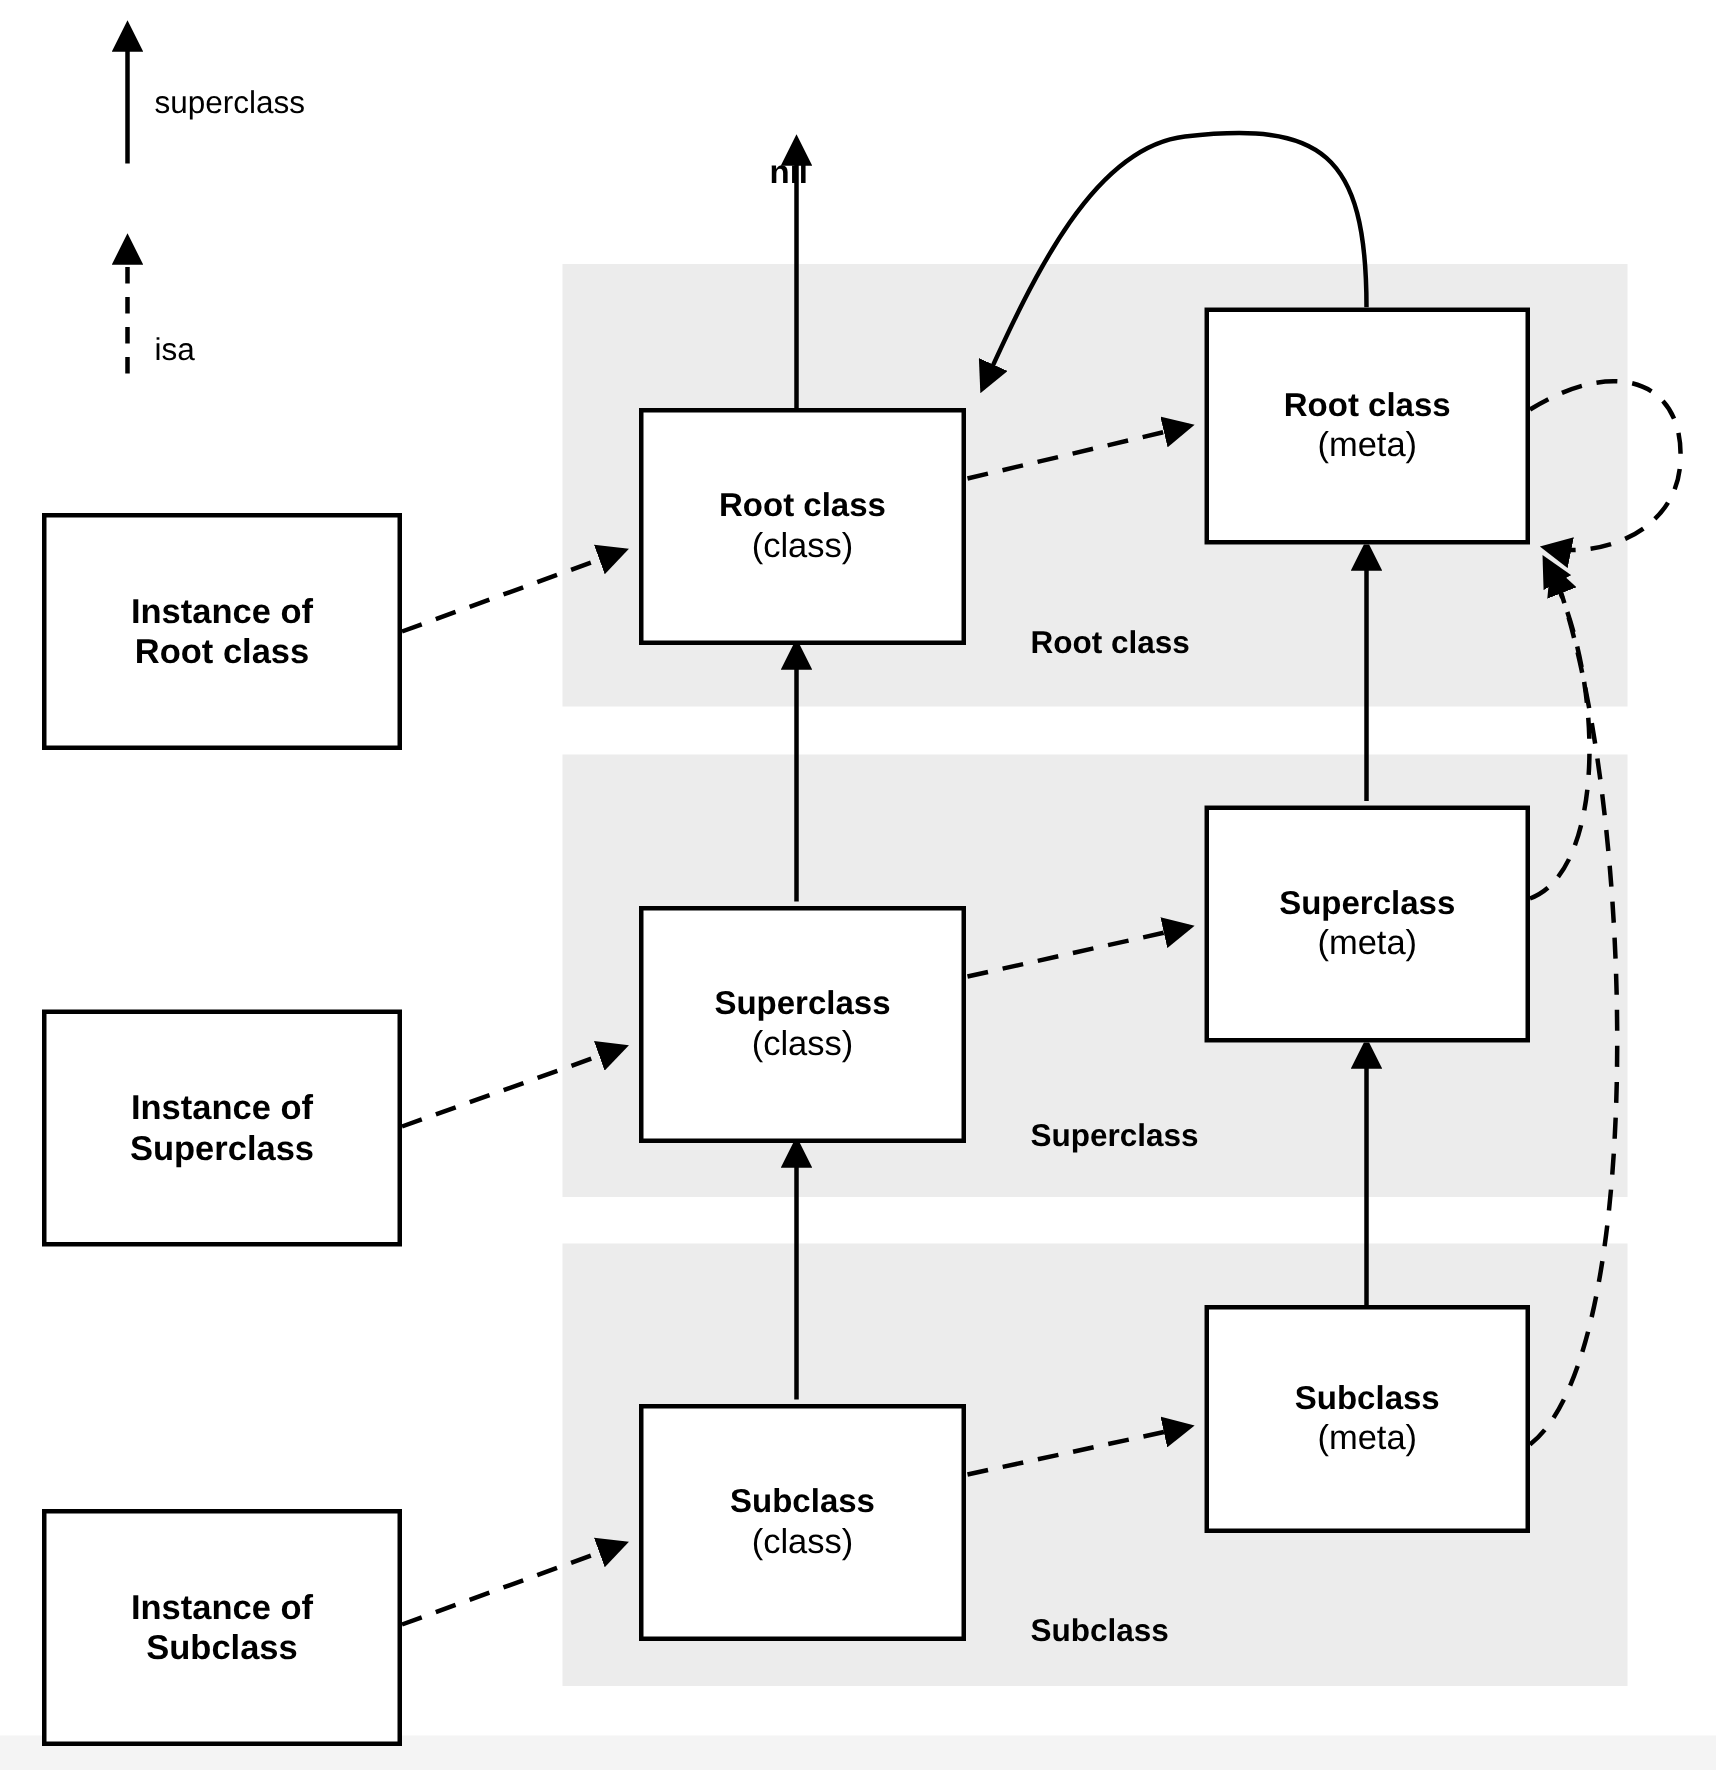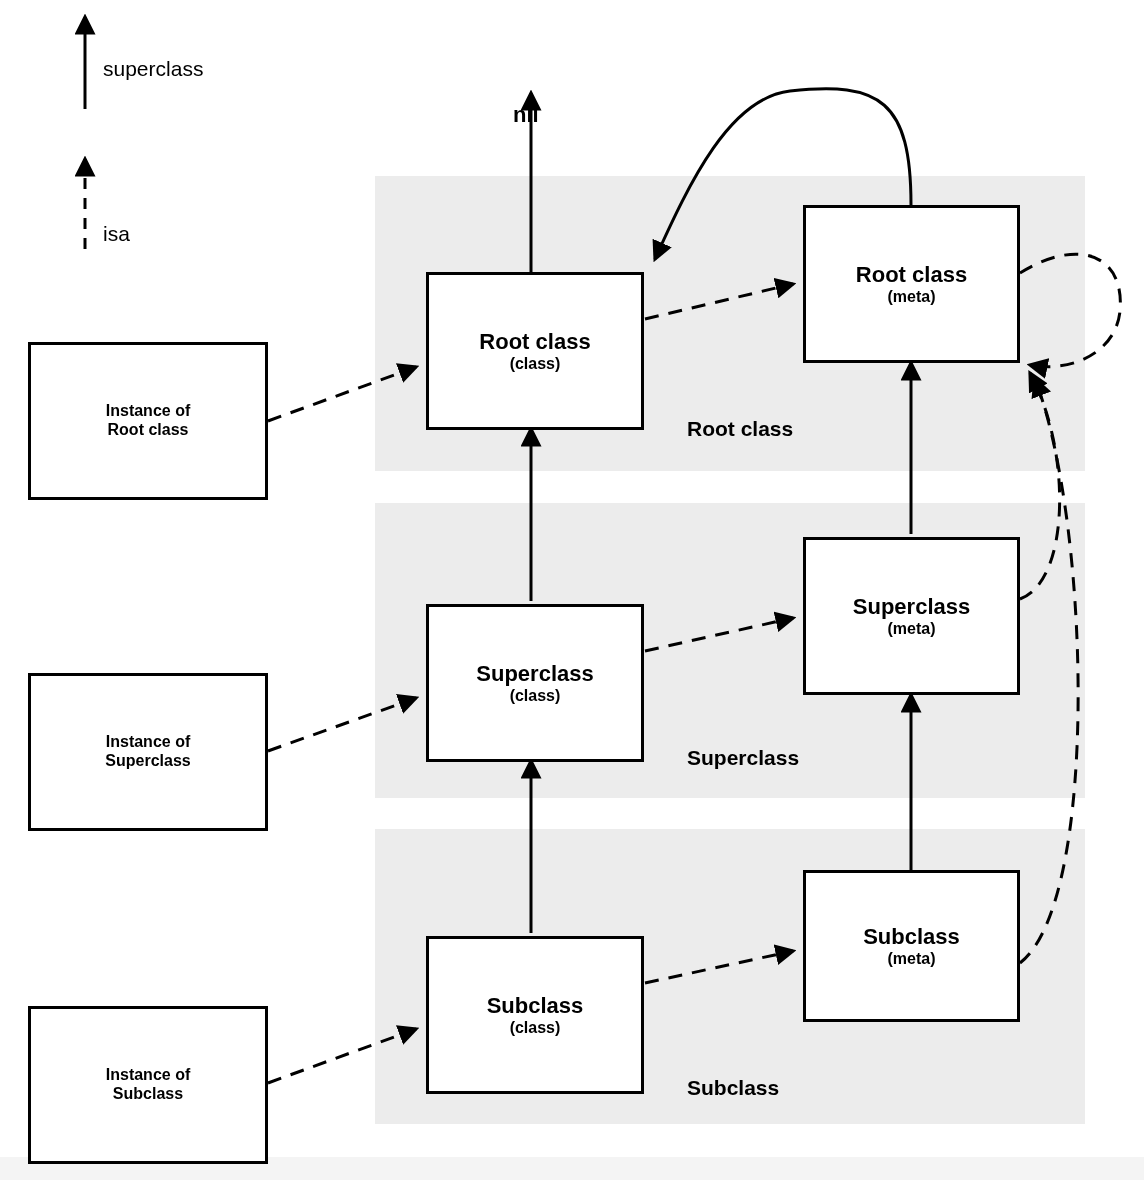--- a/index.html
+++ b/index.html
@@ -54,26 +54,26 @@
     align-items: center;
     justify-content: center;
     text-align: center;
     line-height: 1.18;
   }
   .node-title {
     font-weight: bold;
     font-size: 22px;
   }
   .node-sub {
-    font-weight: bold;
-    font-size: 16px;
+    font-weight: normal;
+    font-size: 23px;
   }
   .node-box.instance .node-title {
     font-weight: bold;
-    font-size: 16px;
+    font-size: 23px;
   }
 
   
   .legend-label {
     position: absolute;
     font-size: 21px;
     color: #000;
     white-space: nowrap;
   }
 

